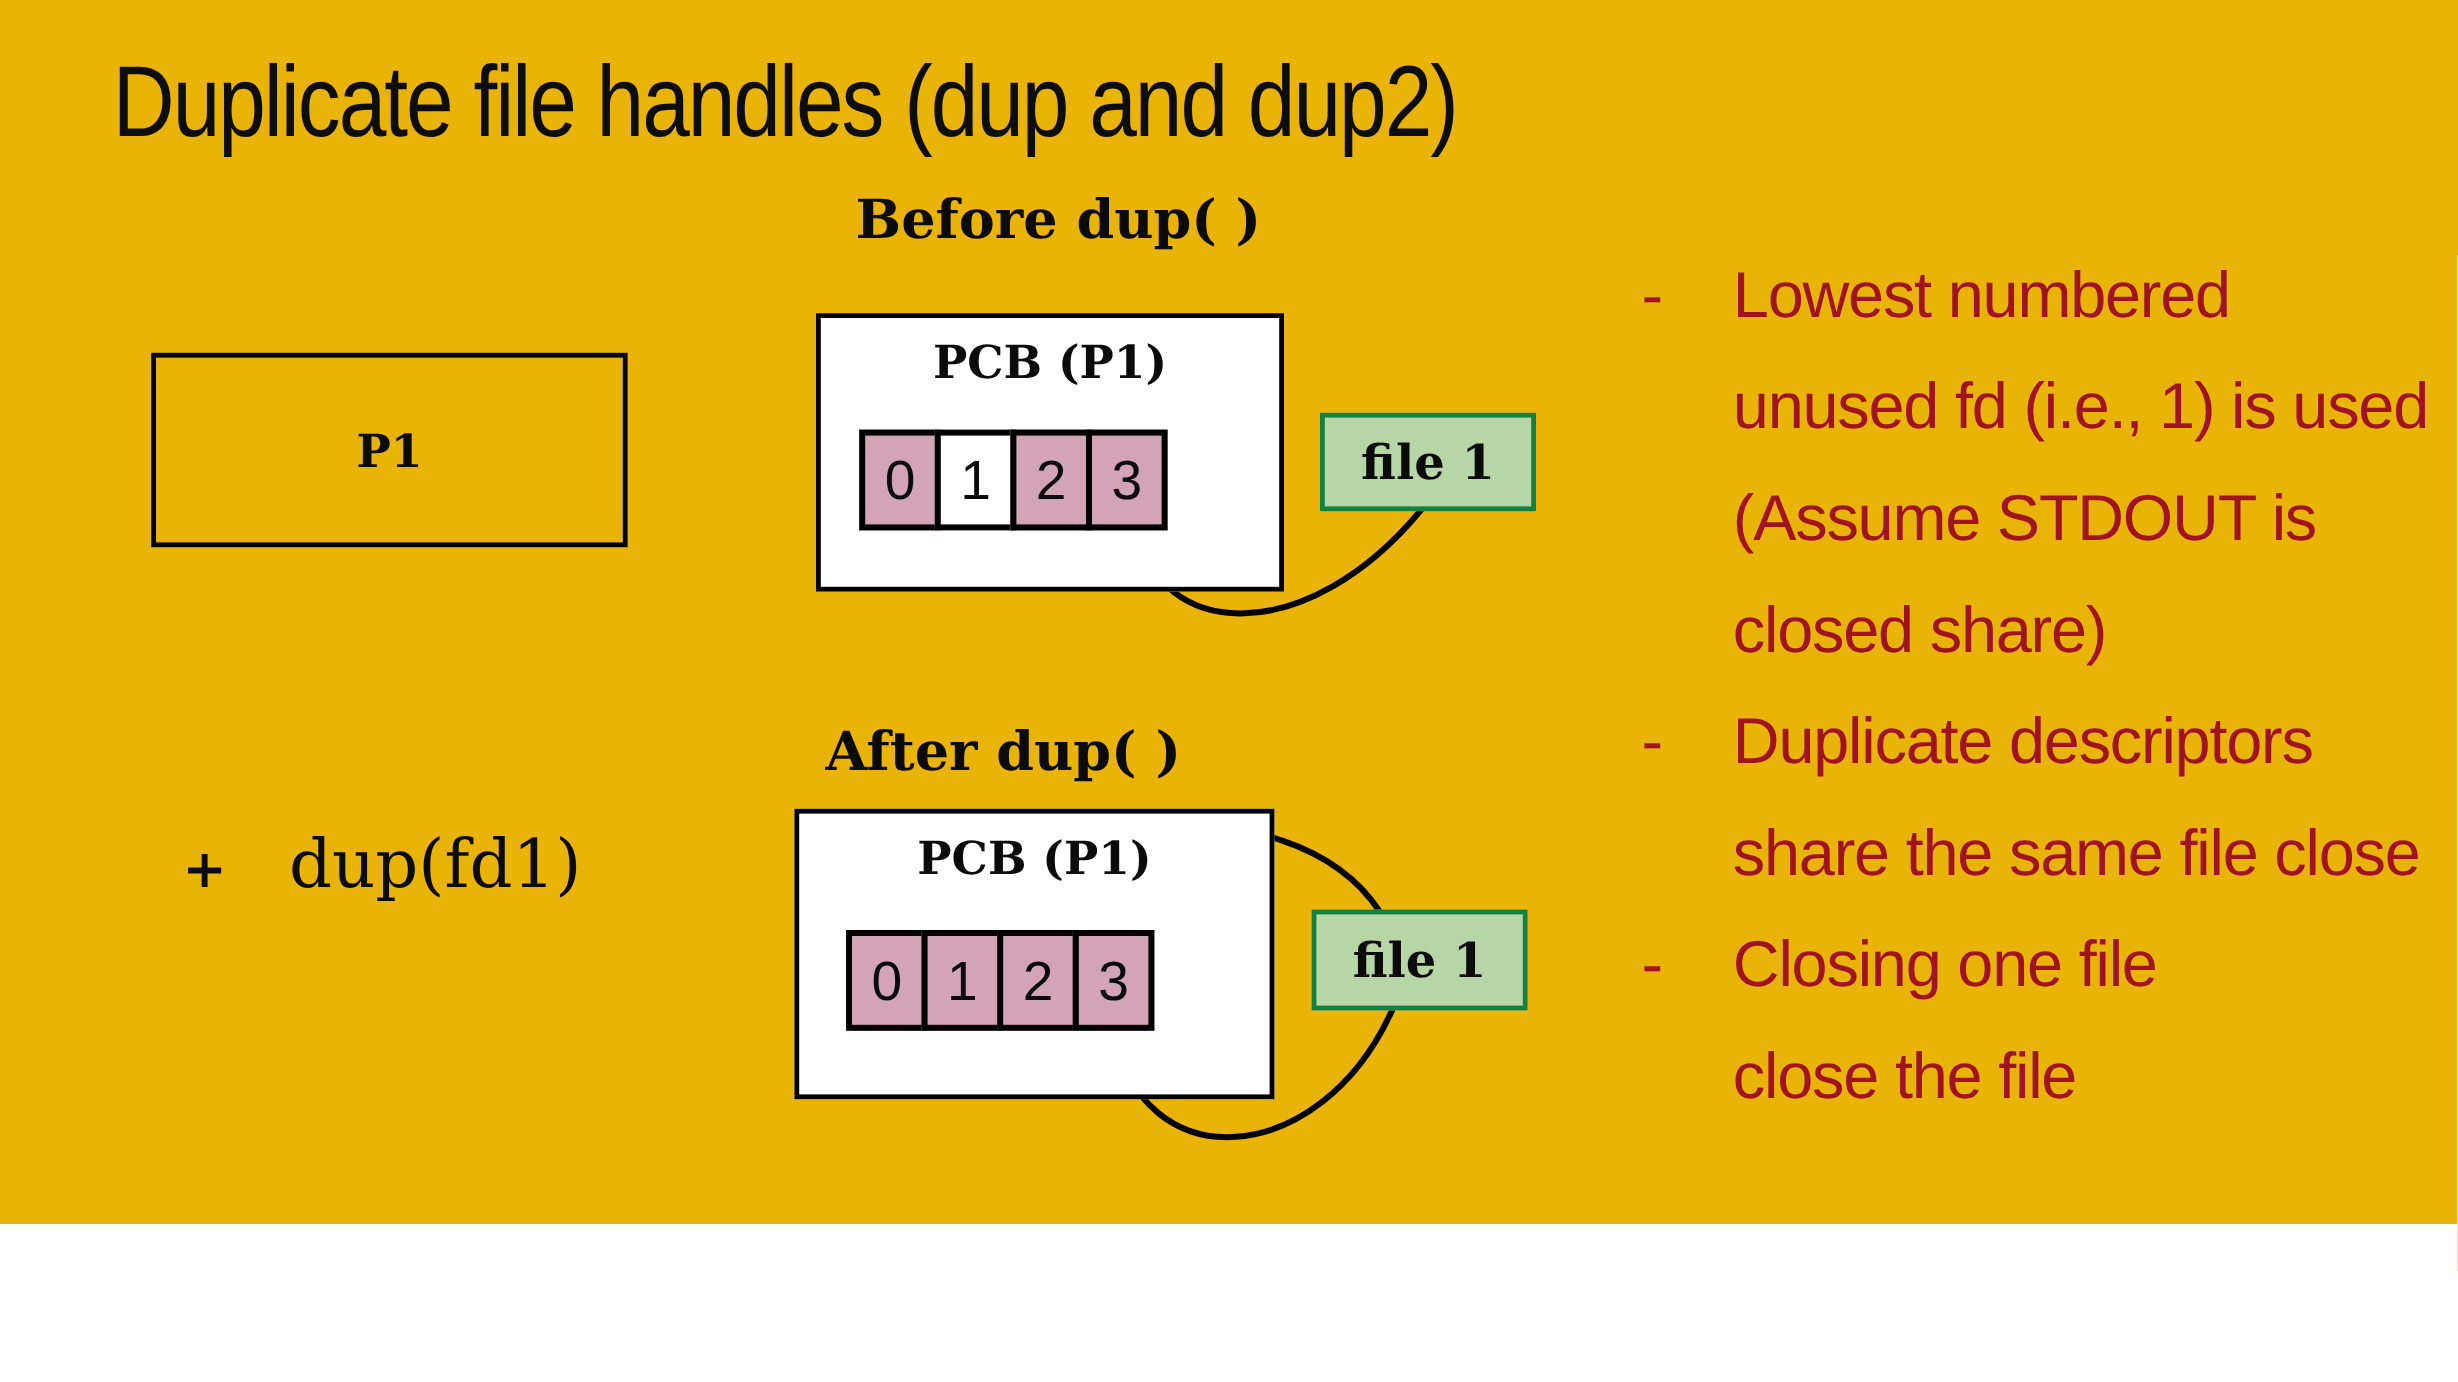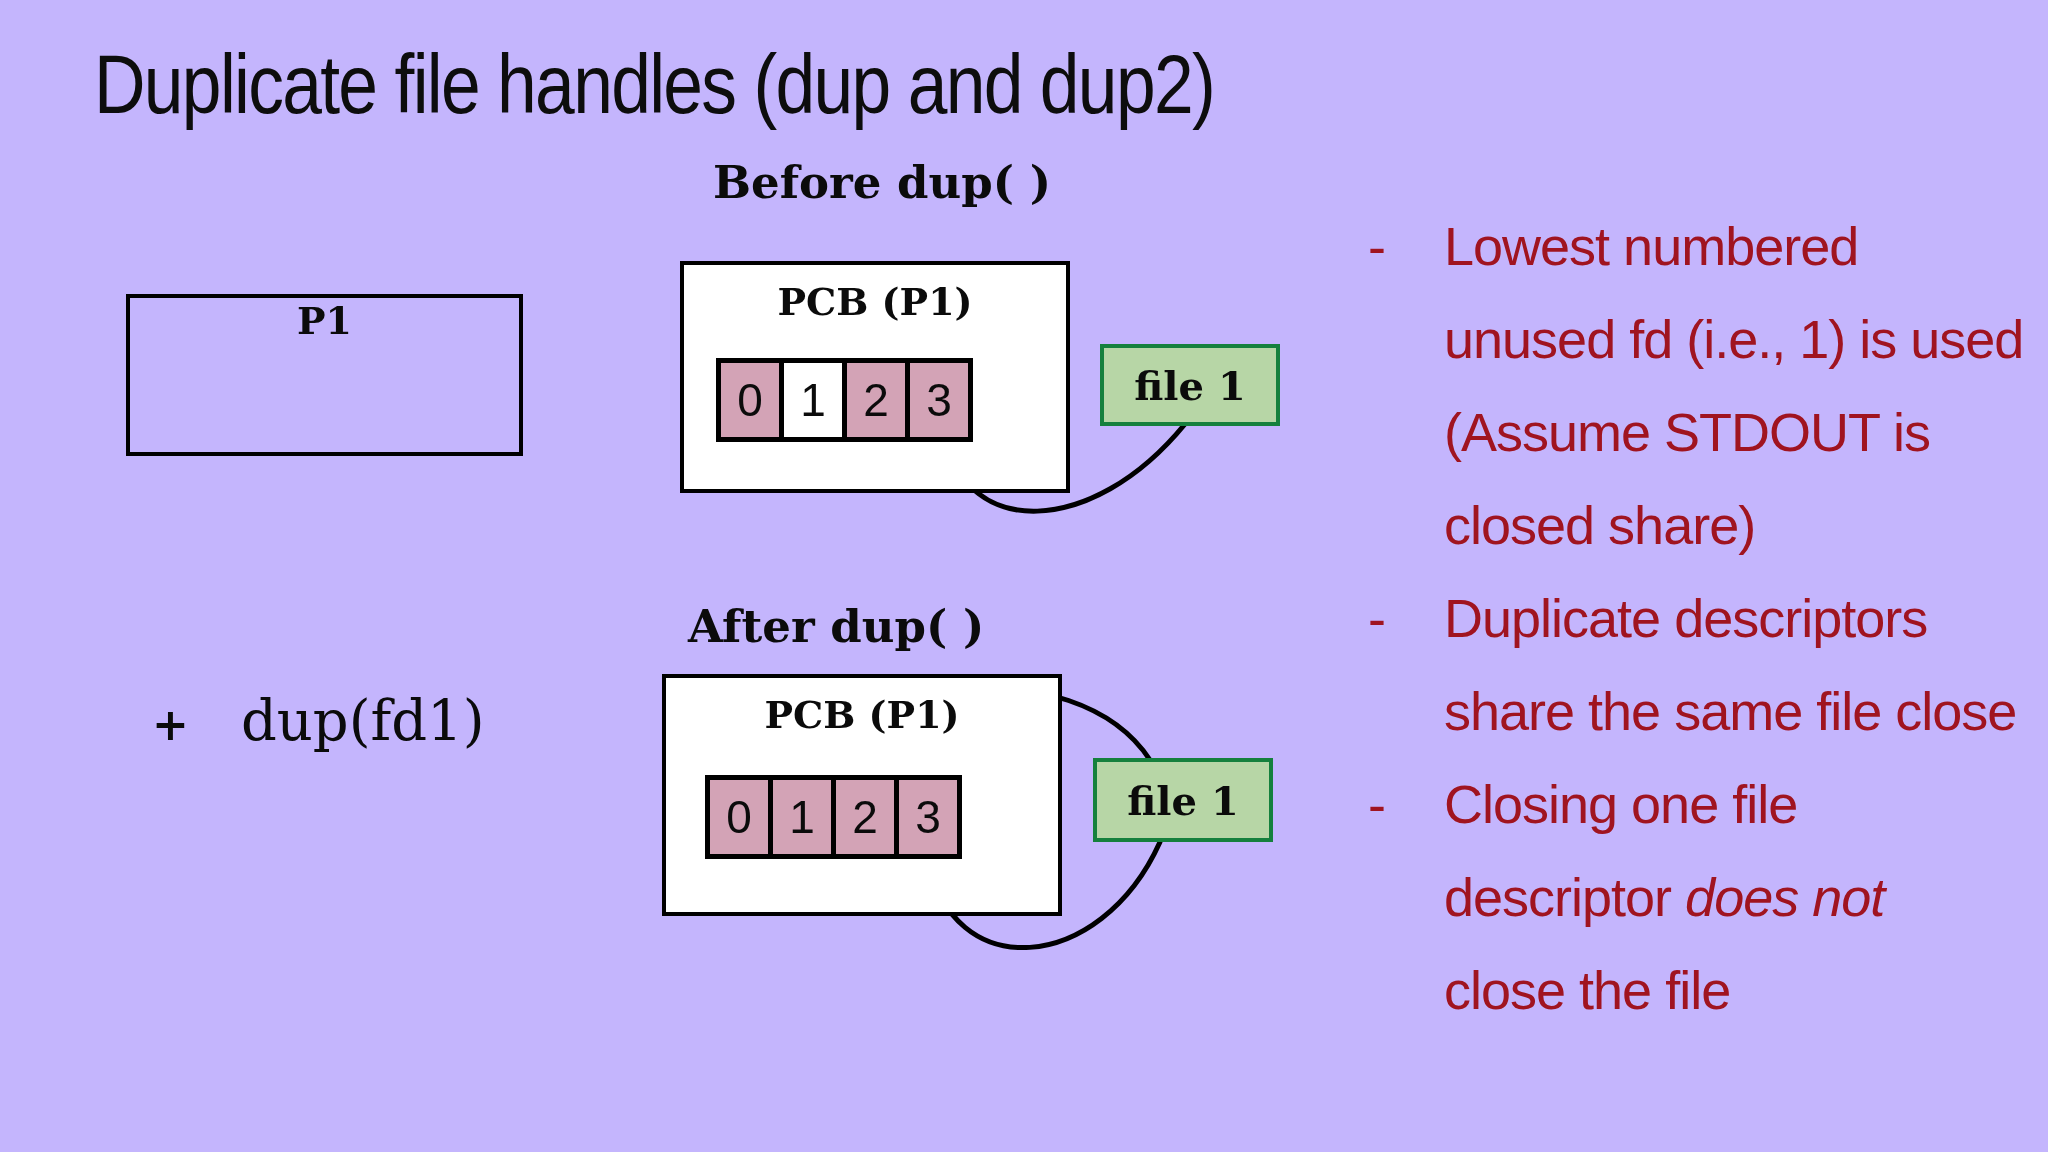--- a/index.html
+++ b/index.html
@@ -1,38 +1,38 @@
 <!DOCTYPE html>
 <html><head>
 <meta charset="utf-8">
 <style>
   html,body { margin:0; padding:0; background:#ffffff; }
   .stage {
-    position:relative; width:2048px; height:1152px; background:#c4b5fd;
+    position:relative; width:2048px; height:1020px; background:#eab308;
     overflow:hidden; font-family:"Liberation Sans", sans-serif; color:#0b0b0b;
   }
   svg.wires { position:absolute; left:0; top:0; width:2048px; height:1152px; pointer-events:none; }
 
   .title {
     position:absolute; left:94px; top:36px; font-size:84px; font-weight:400;
     letter-spacing:-2px; white-space:nowrap; color:#0d0d0d;
     transform:scaleX(0.85); transform-origin:left top;
   }
 
   .heading {
     position:absolute; font-family:"DejaVu Serif", serif; font-weight:700;
     font-size:45px; white-space:nowrap; color:#0b0b0b;
   }
   .before-h { left:713px; top:156px; }
   .after-h  { left:688px; top:576px;margin-top:24px; }
 
   .p1box {
     position:absolute; left:126px; top:294px; width:397px; height:162px;
     border:4px solid #000; box-sizing:border-box;
-    display:flex; flex-direction:column; align-items:center; justify-content:space-between;
+    display:flex; flex-direction:column; align-items:center; justify-content:center;
     gap:0; font-family:"DejaVu Serif", serif; font-weight:700; font-size:38px;
     white-space:nowrap;
   }
 
   .dupcall {
     position:absolute; left:152px; top:688px;
     display:flex; align-items:baseline; gap:52px;
   }
   .dupcall .plus { font-size:44px; font-weight:700; font-family:"DejaVu Serif", serif; }
   .dupcall .code { font-family:"DejaVu Serif", serif; font-weight:400; font-size:56px; }
@@ -151,21 +151,18 @@
       <div class="note-marker">-</div>
       <div class="note-lines">
         <div class="note-line">Duplicate descriptors</div>
         <div class="note-line">share the same file close</div>
       </div>
     </div>
     <div class="note-item">
       <div class="note-marker">-</div>
       <div class="note-lines">
         <div class="note-line">Closing one file</div>
-        <div class="note-line">
-          <span>descriptor </span><span class="em">does not</span>
-        </div>
         <div class="note-line">close the file</div>
       </div>
     </div>
   </div>
 
 </div>
 
 </body></html>

